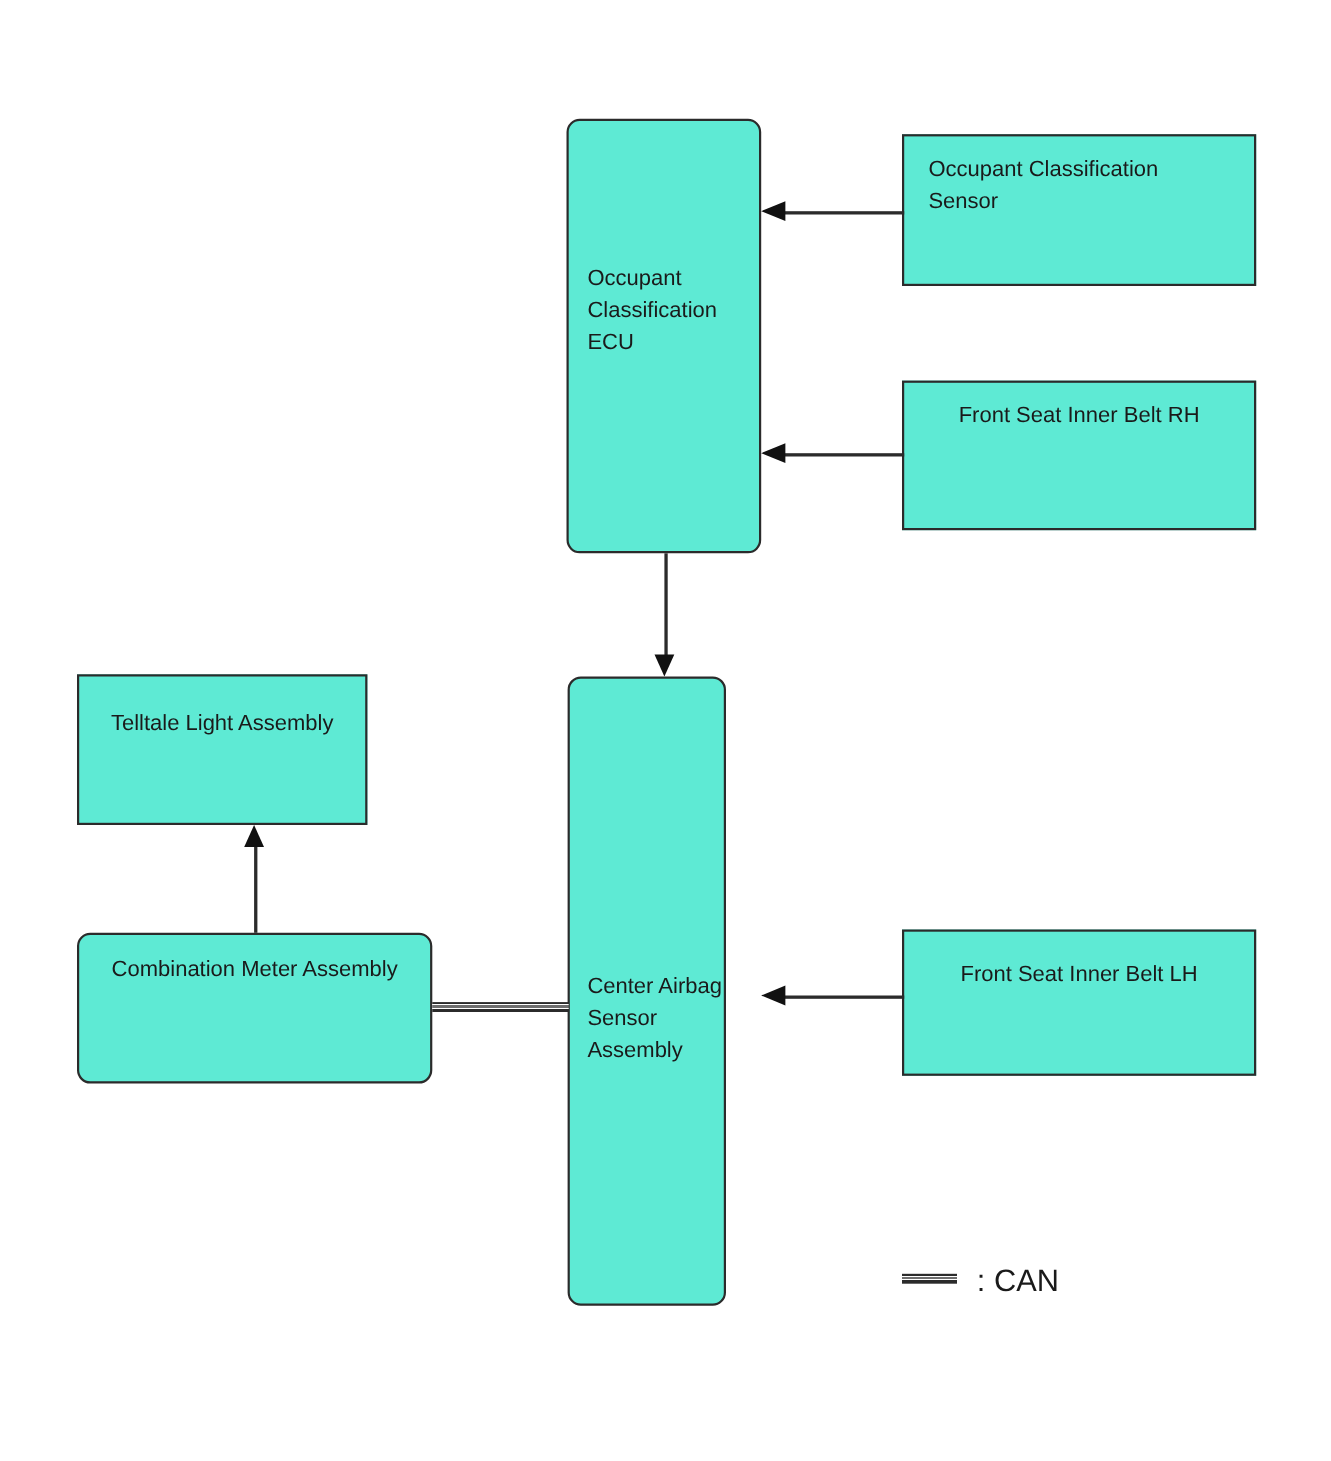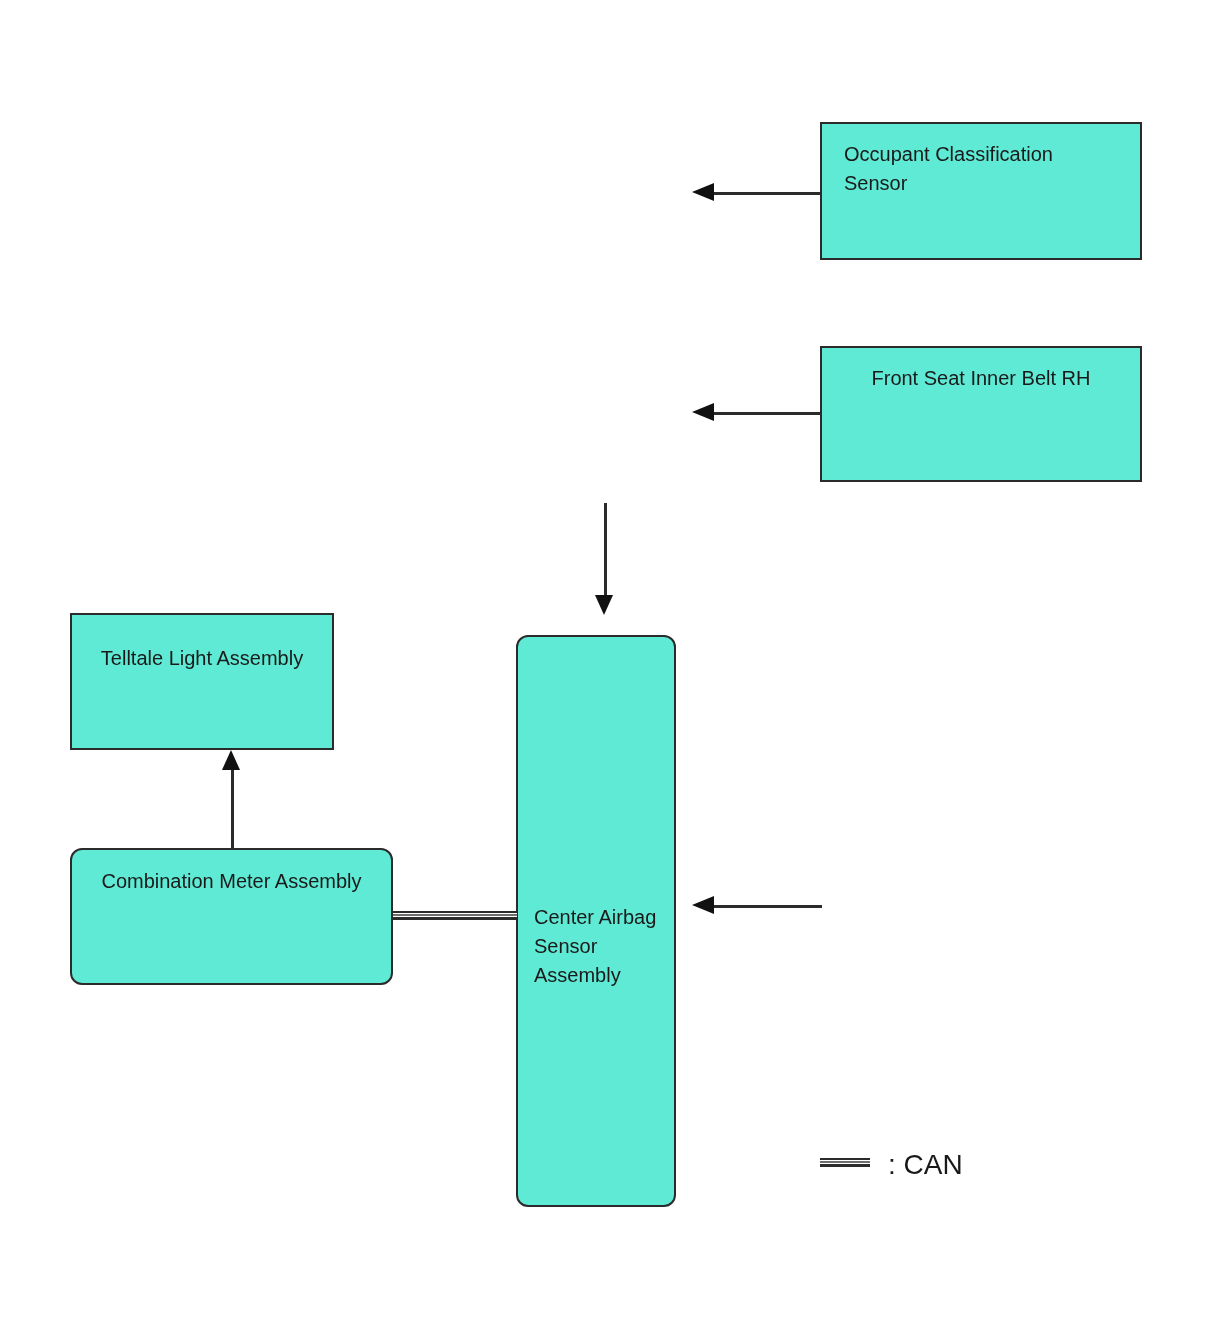--- a/index.html
+++ b/index.html
@@ -37,21 +37,21 @@
 
   #node-occupant-sensor { left: 820px; top: 122px; width: 322px; height: 138px; }
   #node-occupant-sensor .label { left: 22px; top: 16px; }
 
   #node-belt-rh { left: 820px; top: 346px; width: 322px; height: 136px; }
   #node-belt-rh .label { left: 0; top: 16px; width: 100%; text-align: center; }
 
   #node-belt-lh { left: 820px; top: 845px; width: 322px; height: 133px; }
   #node-belt-lh .label { left: 0; top: 25px; width: 100%; text-align: center; }
 
-  #node-center-airbag { left: 516px; top: 615px; width: 160px; height: 572px; margin-top: 20px; }
+  #node-center-airbag { left: 516px; top: 615px; width: 144px; height: 572px; }
   #node-center-airbag .label { left: 16px; top: 266px; }
 
   #node-telltale { left: 70px; top: 613px; width: 264px; height: 137px; }
   #node-telltale .label { left: 0; top: 29px; width: 100%; text-align: center; }
 
   #node-combination-meter { left: 70px; top: 848px; width: 323px; height: 137px; }
   #node-combination-meter .label { left: 0; top: 17px; width: 100%; text-align: center; }
 
   
   .hline {
@@ -125,30 +125,38 @@
     font-size: 28px;
     line-height: 29px;
     white-space: nowrap;
   }
 </style>
 </head>
 <body>
 
 <div id="canvas">
 
+  <div class="node rounded" id="node-occupant-ecu">
+    <span class="label">Occupant
+Classification
+ECU</span>
+  </div>
 
   <div class="node" id="node-occupant-sensor">
     <span class="label">Occupant Classification
 Sensor</span>
   </div>
 
   <div class="node" id="node-belt-rh">
     <span class="label">Front Seat Inner Belt RH</span>
   </div>
 
+  <div class="node" id="node-belt-lh">
+    <span class="label">Front Seat Inner Belt LH</span>
+  </div>
 
   <div class="node rounded" id="node-center-airbag">
     <span class="label">Center Airbag
 Sensor
 Assembly</span>
   </div>
 
   <div class="node" id="node-telltale">
     <span class="label">Telltale Light Assembly</span>
   </div>

